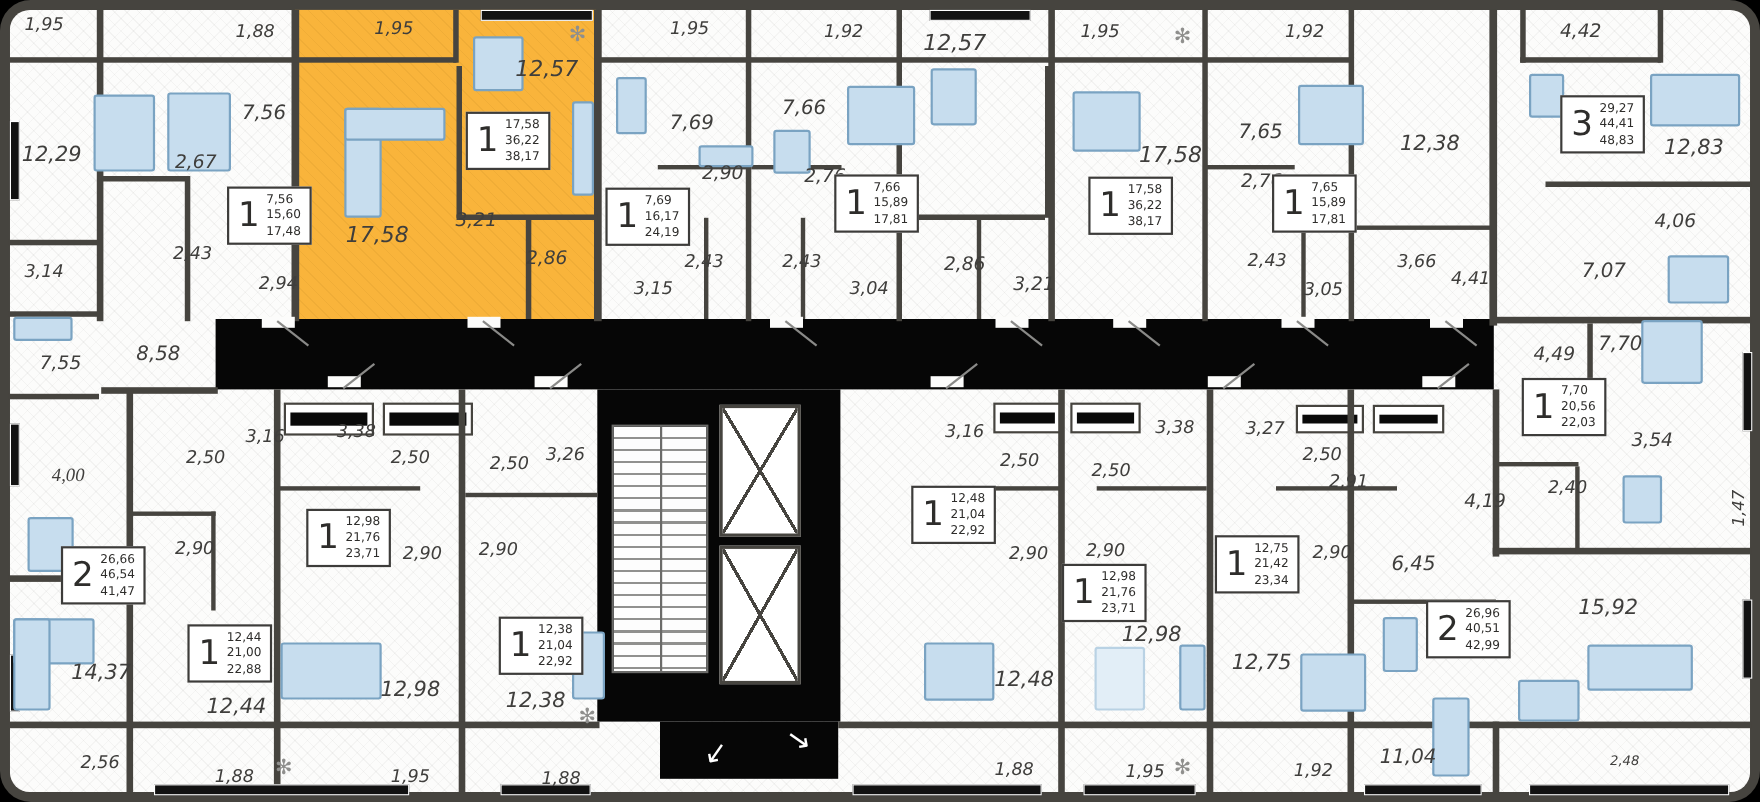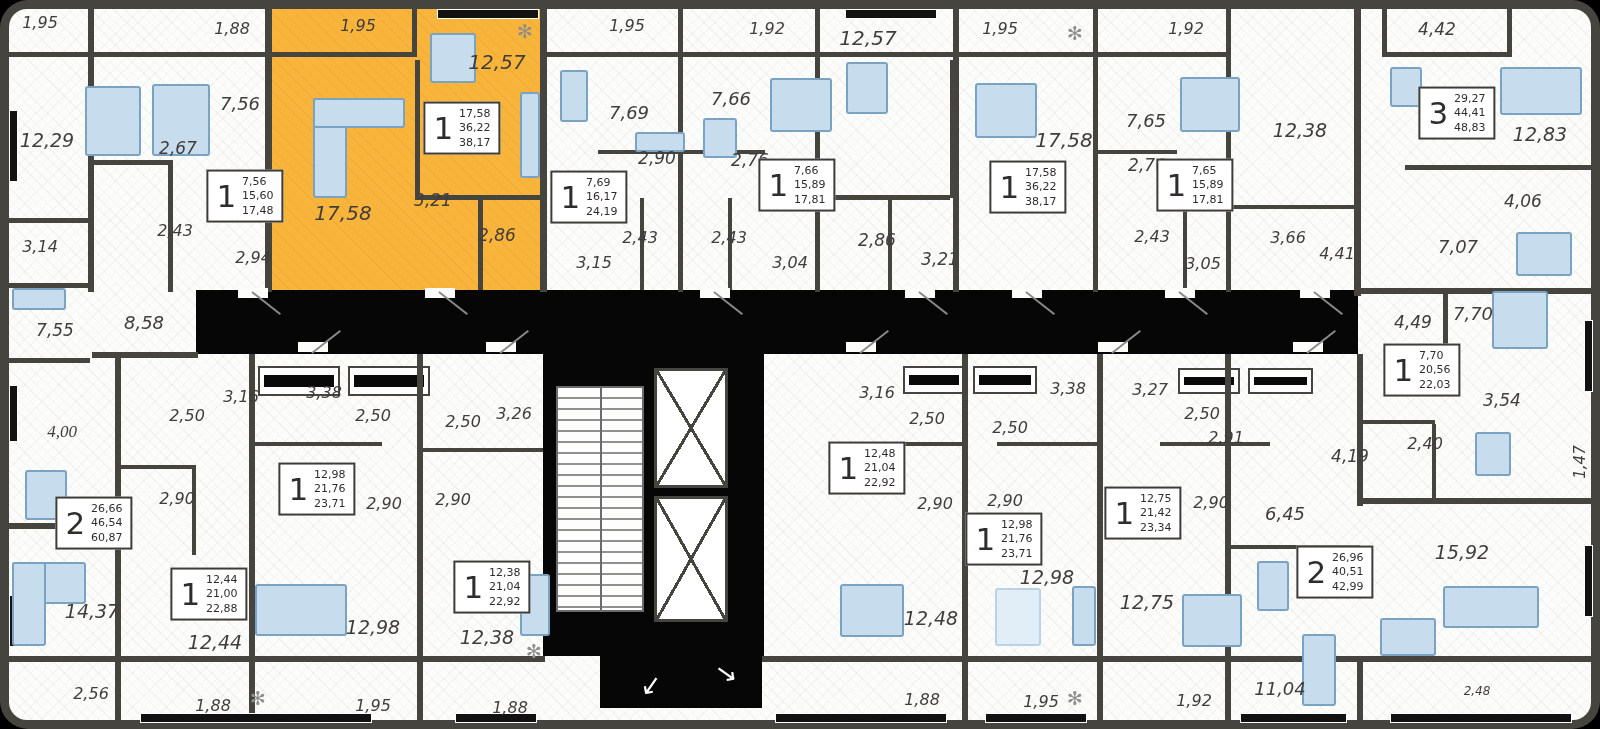--- a/index.html
+++ b/index.html
@@ -350,21 +350,21 @@
           <span>29,27</span>
           <span>44,41</span>
           <span>48,83</span>
         </span>
       </div>
       <div class="abs card" style="left: 94px; top: 523px;">
         <span class="card-n">2</span>
         <span class="card-v">
           <span>26,66</span>
           <span>46,54</span>
-          <span>60,87</span>
+          <span>41,47</span>
         </span>
       </div>
       <div class="abs card" style="left: 317px; top: 489px;">
         <span class="card-n">1</span>
         <span class="card-v">
           <span>12,98</span>
           <span>21,76</span>
           <span>23,71</span>
         </span>
       </div>

